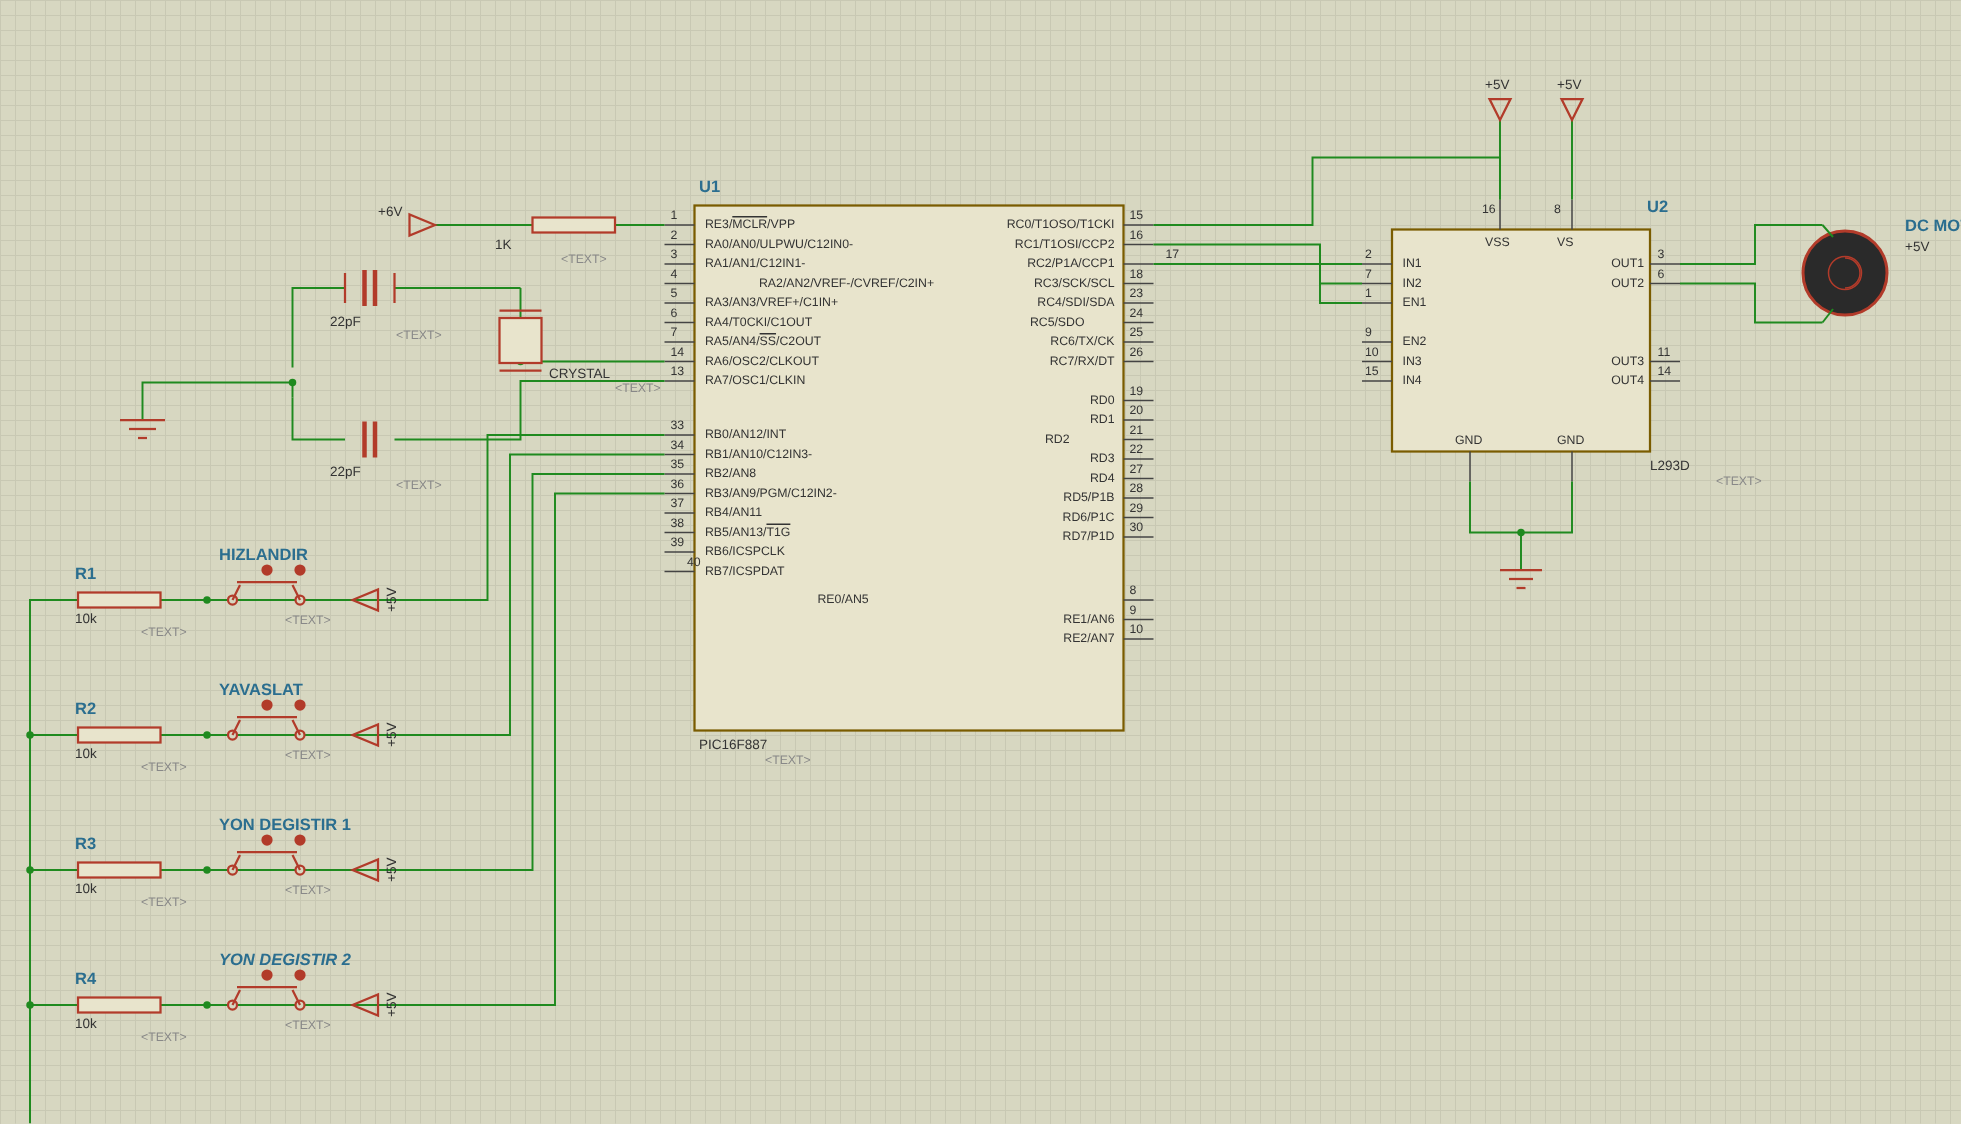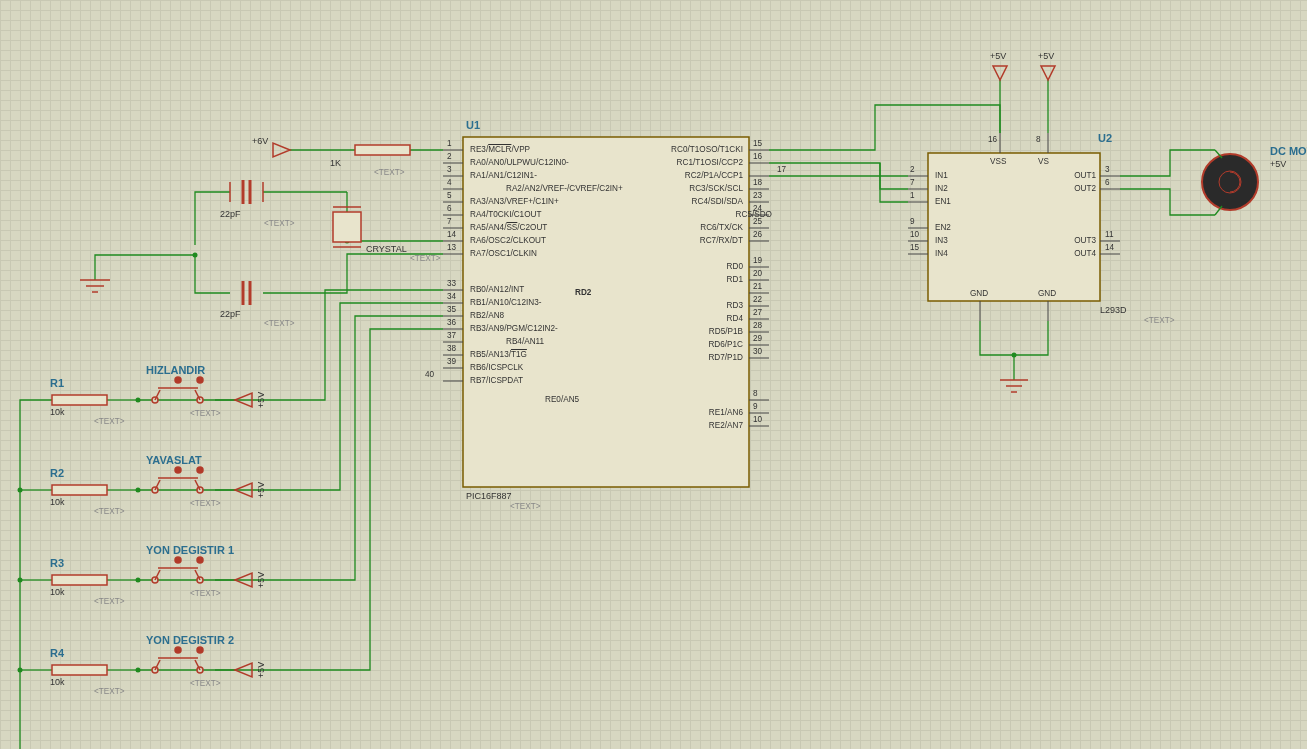--- a/index.html
+++ b/index.html
@@ -300,21 +300,21 @@
 <div class="lbl ref" style="left:50px;top:648px;">R4</div>
 <div class="lbl val" style="left:50px;top:678px;">10k</div>
 <div class="lbl grey" style="left:50px;top:688px;">&lt;TEXT&gt;</div>
 
 <div class="lbl btnLabel" style="left:146px;top:365px;">HIZLANDIR</div>
 <div class="lbl grey" style="left:146px;top:410px;">&lt;TEXT&gt;</div>
 <div class="lbl btnLabel" style="left:146px;top:455px;">YAVASLAT</div>
 <div class="lbl grey" style="left:146px;top:500px;">&lt;TEXT&gt;</div>
 <div class="lbl btnLabel" style="left:146px;top:545px;">YON DEGISTIR 1</div>
 <div class="lbl grey" style="left:146px;top:590px;">&lt;TEXT&gt;</div>
-<div class="lbl btnLabel" style="left:146px;top:635px;">YON DEGISTIR 2</div>
+<div class="lbl btnLabel" style="left:146px;top:635px;font-style:italic;">YON DEGISTIR 2</div>
 <div class="lbl grey" style="left:146px;top:680px;">&lt;TEXT&gt;</div>
 
 <div class="lbl val" style="left:257px;top:408px;transform:rotate(-90deg);transform-origin:left top;">+5V</div>
 <div class="lbl val" style="left:257px;top:498px;transform:rotate(-90deg);transform-origin:left top;">+5V</div>
 <div class="lbl val" style="left:257px;top:588px;transform:rotate(-90deg);transform-origin:left top;">+5V</div>
 <div class="lbl val" style="left:257px;top:678px;transform:rotate(-90deg);transform-origin:left top;">+5V</div>
 
 <div class="lbl val" style="left:990px;top:52px;">+5V</div>
 <div class="lbl val" style="left:1038px;top:52px;">+5V</div>
 
@@ -342,51 +342,51 @@
       <div class="lbl pin" style="left: 470px; top: 250px;">RA7/OSC1/CLKIN</div>
       <div class="lbl pinN" style="left: 447px; top: 280px;">33</div>
       <div class="lbl pin" style="left: 470px; top: 286px;">RB0/AN12/INT</div>
       <div class="lbl pinN" style="left: 447px; top: 293px;">34</div>
       <div class="lbl pin" style="left: 470px; top: 299px;">RB1/AN10/C12IN3-</div>
       <div class="lbl pinN" style="left: 447px; top: 306px;">35</div>
       <div class="lbl pin" style="left: 470px; top: 312px;">RB2/AN8</div>
       <div class="lbl pinN" style="left: 447px; top: 319px;">36</div>
       <div class="lbl pin" style="left: 470px; top: 325px;">RB3/AN9/PGM/C12IN2-</div>
       <div class="lbl pinN" style="left: 447px; top: 332px;">37</div>
-      <div class="lbl pin" style="left: 470px; top: 338px; margin-left: 36px;">RB4/AN11</div>
+      <div class="lbl pin" style="left: 470px; top: 338px;">RB4/AN11</div>
       <div class="lbl pinN" style="left: 447px; top: 345px;">38</div>
       <div class="lbl pin" style="left: 470px; top: 351px;">RB5/AN13/<span class="overline">T1G</span></div>
       <div class="lbl pinN" style="left: 447px; top: 358px;">39</div>
       <div class="lbl pin" style="left: 470px; top: 364px;">RB6/ICSPCLK</div>
-      <div class="lbl pinN" style="left: 425px; top: 371px;">40</div>
+      <div class="lbl pinN" style="left: 458px; top: 371px;">40</div>
       <div class="lbl pin" style="left: 470px; top: 377px;">RB7/ICSPDAT</div>
     </div>
 <div id="u1-right-pins">
       <div class="lbl pinN" style="left: 753px; top: 140px;">15</div>
       <div class="lbl pin" style="left: 545px; top: 146px; width: 198px; text-align: right;">RC0/T1OSO/T1CKI</div>
       <div class="lbl pinN" style="left: 753px; top: 153px;">16</div>
       <div class="lbl pin" style="left: 545px; top: 159px; width: 198px; text-align: right;">RC1/T1OSI/CCP2</div>
       <div class="lbl pinN" style="left: 777px; top: 166px;">17</div>
       <div class="lbl pin" style="left: 545px; top: 172px; width: 198px; text-align: right;">RC2/P1A/CCP1</div>
       <div class="lbl pinN" style="left: 753px; top: 179px;">18</div>
       <div class="lbl pin" style="left: 545px; top: 185px; width: 198px; text-align: right;">RC3/SCK/SCL</div>
       <div class="lbl pinN" style="left: 753px; top: 192px;">23</div>
       <div class="lbl pin" style="left: 545px; top: 198px; width: 198px; text-align: right;">RC4/SDI/SDA</div>
       <div class="lbl pinN" style="left: 753px; top: 205px;">24</div>
-      <div class="lbl pin" style="left: 574px; top: 211px; width: 198px; text-align: right;">RC5/SDO</div>
+      <div class="lbl pin" style="left: 525px; top: 211px; width: 198px; text-align: right;">RC5/SDO</div>
       <div class="lbl pinN" style="left: 753px; top: 218px;">25</div>
       <div class="lbl pin" style="left: 545px; top: 224px; width: 198px; text-align: right;">RC6/TX/CK</div>
       <div class="lbl pinN" style="left: 753px; top: 231px;">26</div>
       <div class="lbl pin" style="left: 545px; top: 237px; width: 198px; text-align: right;">RC7/RX/DT</div>
       <div class="lbl pinN" style="left: 753px; top: 257px;">19</div>
       <div class="lbl pin" style="left: 545px; top: 263px; width: 198px; text-align: right;">RD0</div>
       <div class="lbl pinN" style="left: 753px; top: 270px;">20</div>
       <div class="lbl pin" style="left: 545px; top: 276px; width: 198px; text-align: right;">RD1</div>
       <div class="lbl pinN" style="left: 753px; top: 283px;">21</div>
-      <div class="lbl pin" style="left: 575px; top: 289px; width: 198px;  font-weight: bold;">RD2</div>
+      <div class="lbl pin" style="left: 515px; top: 289px; width: 198px; text-align: right;">RD2</div>
       <div class="lbl pinN" style="left: 753px; top: 296px;">22</div>
       <div class="lbl pin" style="left: 545px; top: 302px; width: 198px; text-align: right;">RD3</div>
       <div class="lbl pinN" style="left: 753px; top: 309px;">27</div>
       <div class="lbl pin" style="left: 545px; top: 315px; width: 198px; text-align: right;">RD4</div>
       <div class="lbl pinN" style="left: 753px; top: 322px;">28</div>
       <div class="lbl pin" style="left: 545px; top: 328px; width: 198px; text-align: right;">RD5/P1B</div>
       <div class="lbl pinN" style="left: 753px; top: 335px;">29</div>
       <div class="lbl pin" style="left: 545px; top: 341px; width: 198px; text-align: right;">RD6/P1C</div>
       <div class="lbl pinN" style="left: 753px; top: 348px;">30</div>
       <div class="lbl pin" style="left: 545px; top: 354px; width: 198px; text-align: right;">RD7/P1D</div>

